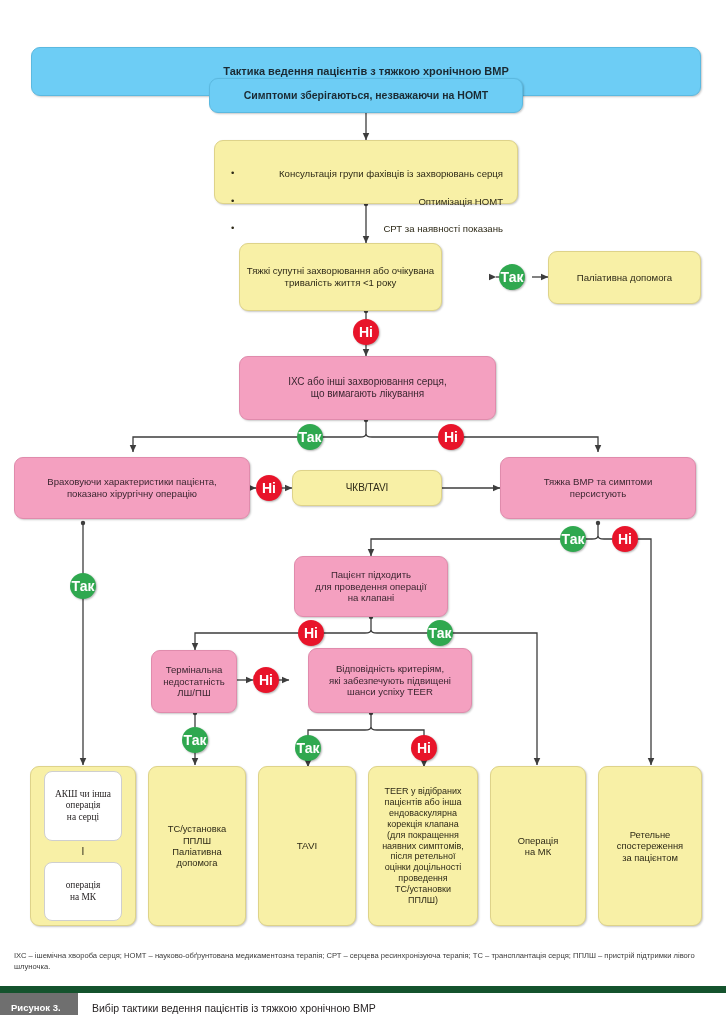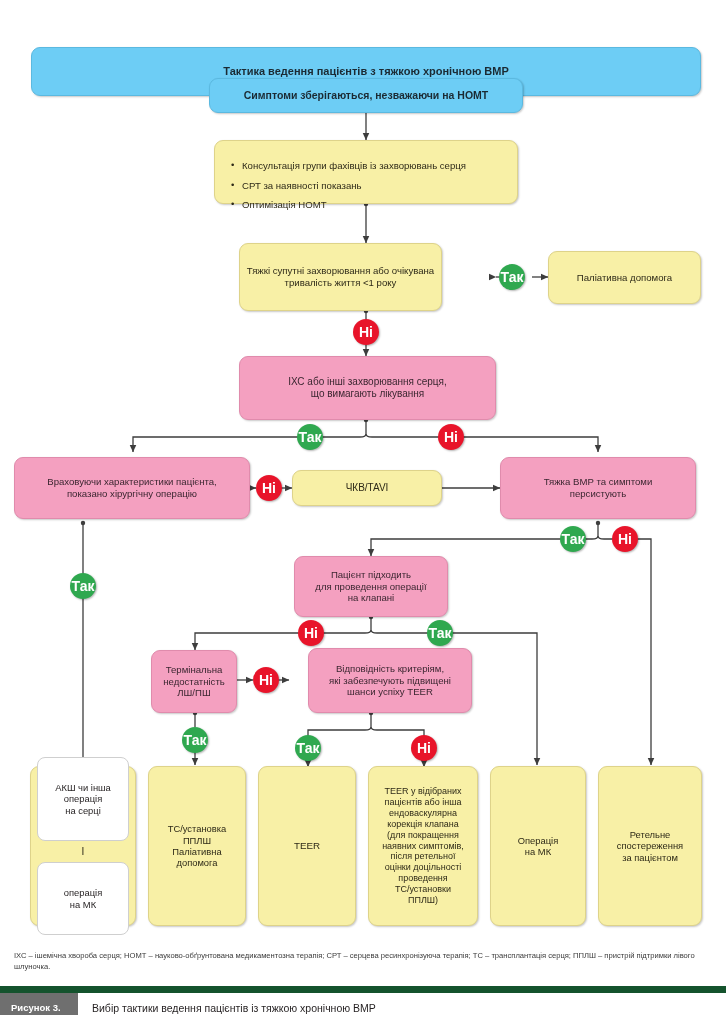--- a/index.html
+++ b/index.html
@@ -67,21 +67,22 @@
     white-space: normal;
   }
   .node.bullets ul {
     margin: 0;
     padding: 0;
     list-style: none;
   }
   .node.bullets li {
     position: relative;
     padding-left: 11px;
-    margin: 8px 0 2px 0;
+    margin: 16px 0 2px 0;
+    text-align: right;
   }
   .node.bullets li::before {
     content: "•";
     position: absolute;
     left: 0;
     top: -1px;
   }
 
   
   .pill {
@@ -115,29 +116,30 @@
     justify-content: center;
     text-align: center;
     white-space: pre-line;
     line-height: 1.22;
     box-shadow: 1px 1px 2px rgba(0,0,0,0.22);
     color: #2e2a18;
     padding: 6px 5px;
   }
   .sub-card {
     box-sizing: border-box;
-    width: 92px;
+    width: 78px;
     background: #ffffff;
     border: 1px solid #cfcfcf;
     border-radius: 8px;
-    padding: 24px 4px;
+    padding: 17px 4px;
     text-align: center;
     white-space: pre-line;
     line-height: 1.2;
     color: #231f20;
+    font-family: Liberation Serif, serif;
   }
   .sub-join {
     padding: 5px 0 4px 0;
     font-size: 10px;
   }
 
   
   #footnote {
     position: absolute;
     left: 14px;
@@ -237,22 +239,22 @@
     </g>
   </svg>
 
   <div class="node blue" style="left:31px; top:23px; width:670px; height:49px; font-size:11px;margin-top:24px;">Тактика ведення пацієнтів з тяжкою хронічною ВМР</div>
 
   <div class="node blue" style="left:209px; top:78px; width:314px; height:35px; font-size:10.5px;">Симптоми зберігаються, незважаючи на НОМТ</div>
 
   <div class="node yellow bullets" style="left:214px; top:140px; width:304px; height:64px; font-size:9.6px;">
     <ul>
       <li>Консультація групи фахівців із захворювань серця</li>
+      <li>Оптимізація НОМТ</li>
       <li>СРТ за наявності показань</li>
-      <li>Оптимізація НОМТ</li>
     </ul>
   </div>
 
   <div class="node yellow" style="left:239px; top:243px; width:203px; height:68px; font-size:9.6px;">Тяжкі супутні захворювання або очікувана
 тривалість життя &lt;1 року</div>
   <div class="pill yes" style="left:499px; top:264px;">Так</div>
   <div class="node yellow" style="left:548px; top:251px; width:153px; height:53px; font-size:9.6px;">Паліативна допомога</div>
   <div class="pill no" style="left:353px; top:319px;">Ні</div>
 
   <div class="node pink" style="left:239px; top:356px; width:257px; height:64px; font-size:10px;">ІХС або інші захворювання серця,
@@ -296,21 +298,21 @@
     <div class="sub-join">І</div>
     <div class="sub-card">операція
 на МК</div>
   </div>
 
   <div class="outcome" style="left:148px; top:766px; width:98px; height:160px; font-size:9.4px;">ТС/установка
 ППЛШ
 Паліативна
 допомога</div>
 
-  <div class="outcome" style="left:258px; top:766px; width:98px; height:160px; font-size:9.8px;">TEER</div>
+  <div class="outcome" style="left:258px; top:766px; width:98px; height:160px; font-size:9.8px;">TAVI</div>
 
   <div class="outcome" style="left:368px; top:766px; width:110px; height:160px; font-size:9px;">TEER у відібраних
 пацієнтів або інша
 ендоваскулярна
 корекція клапана
 (для покращення
 наявних симптомів,
 після ретельної
 оцінки доцільності
 проведення

